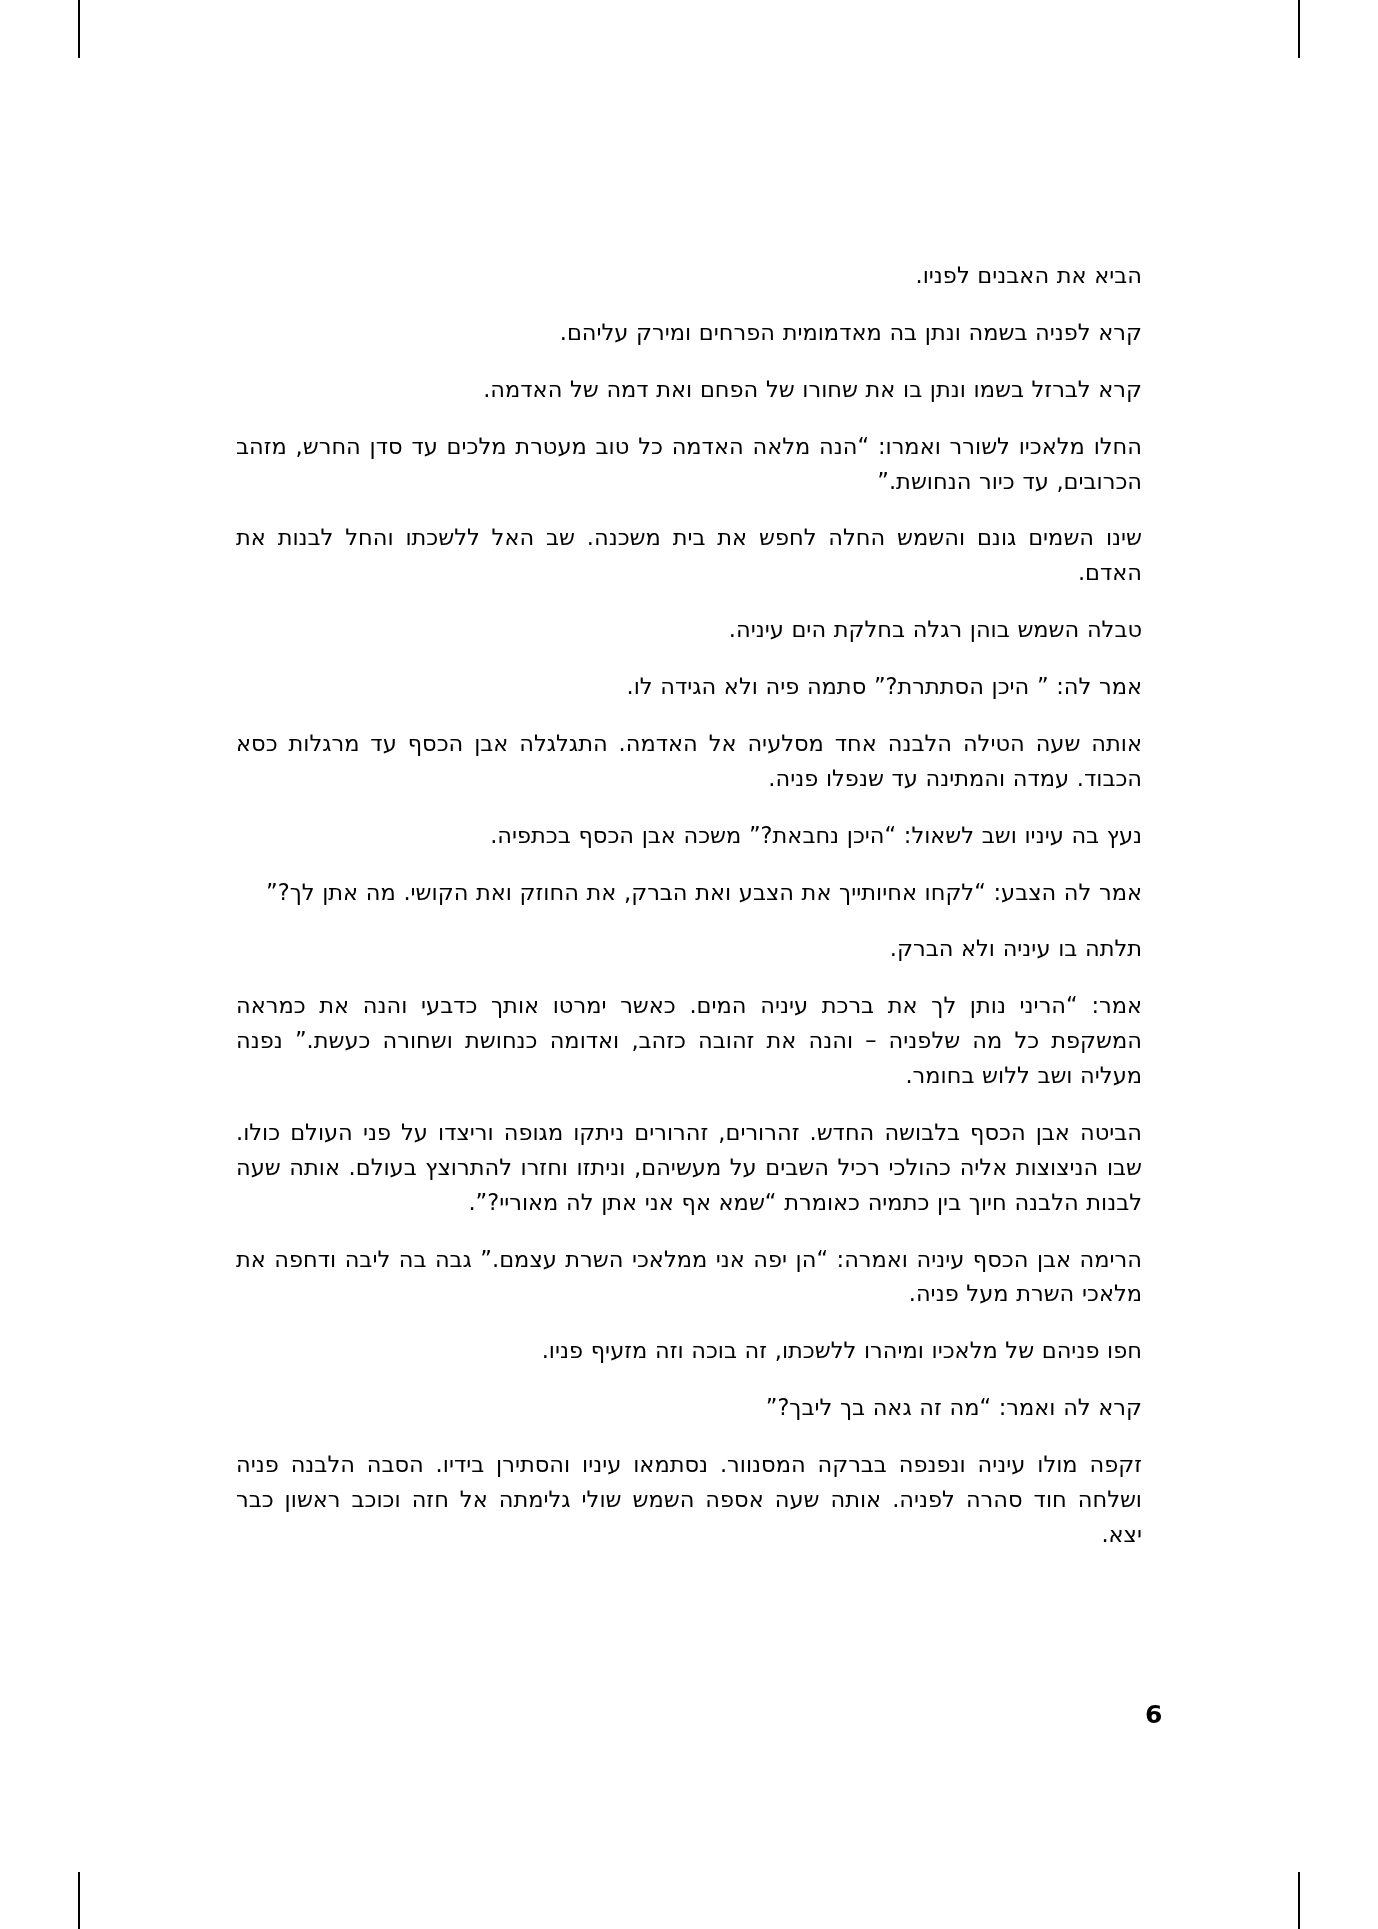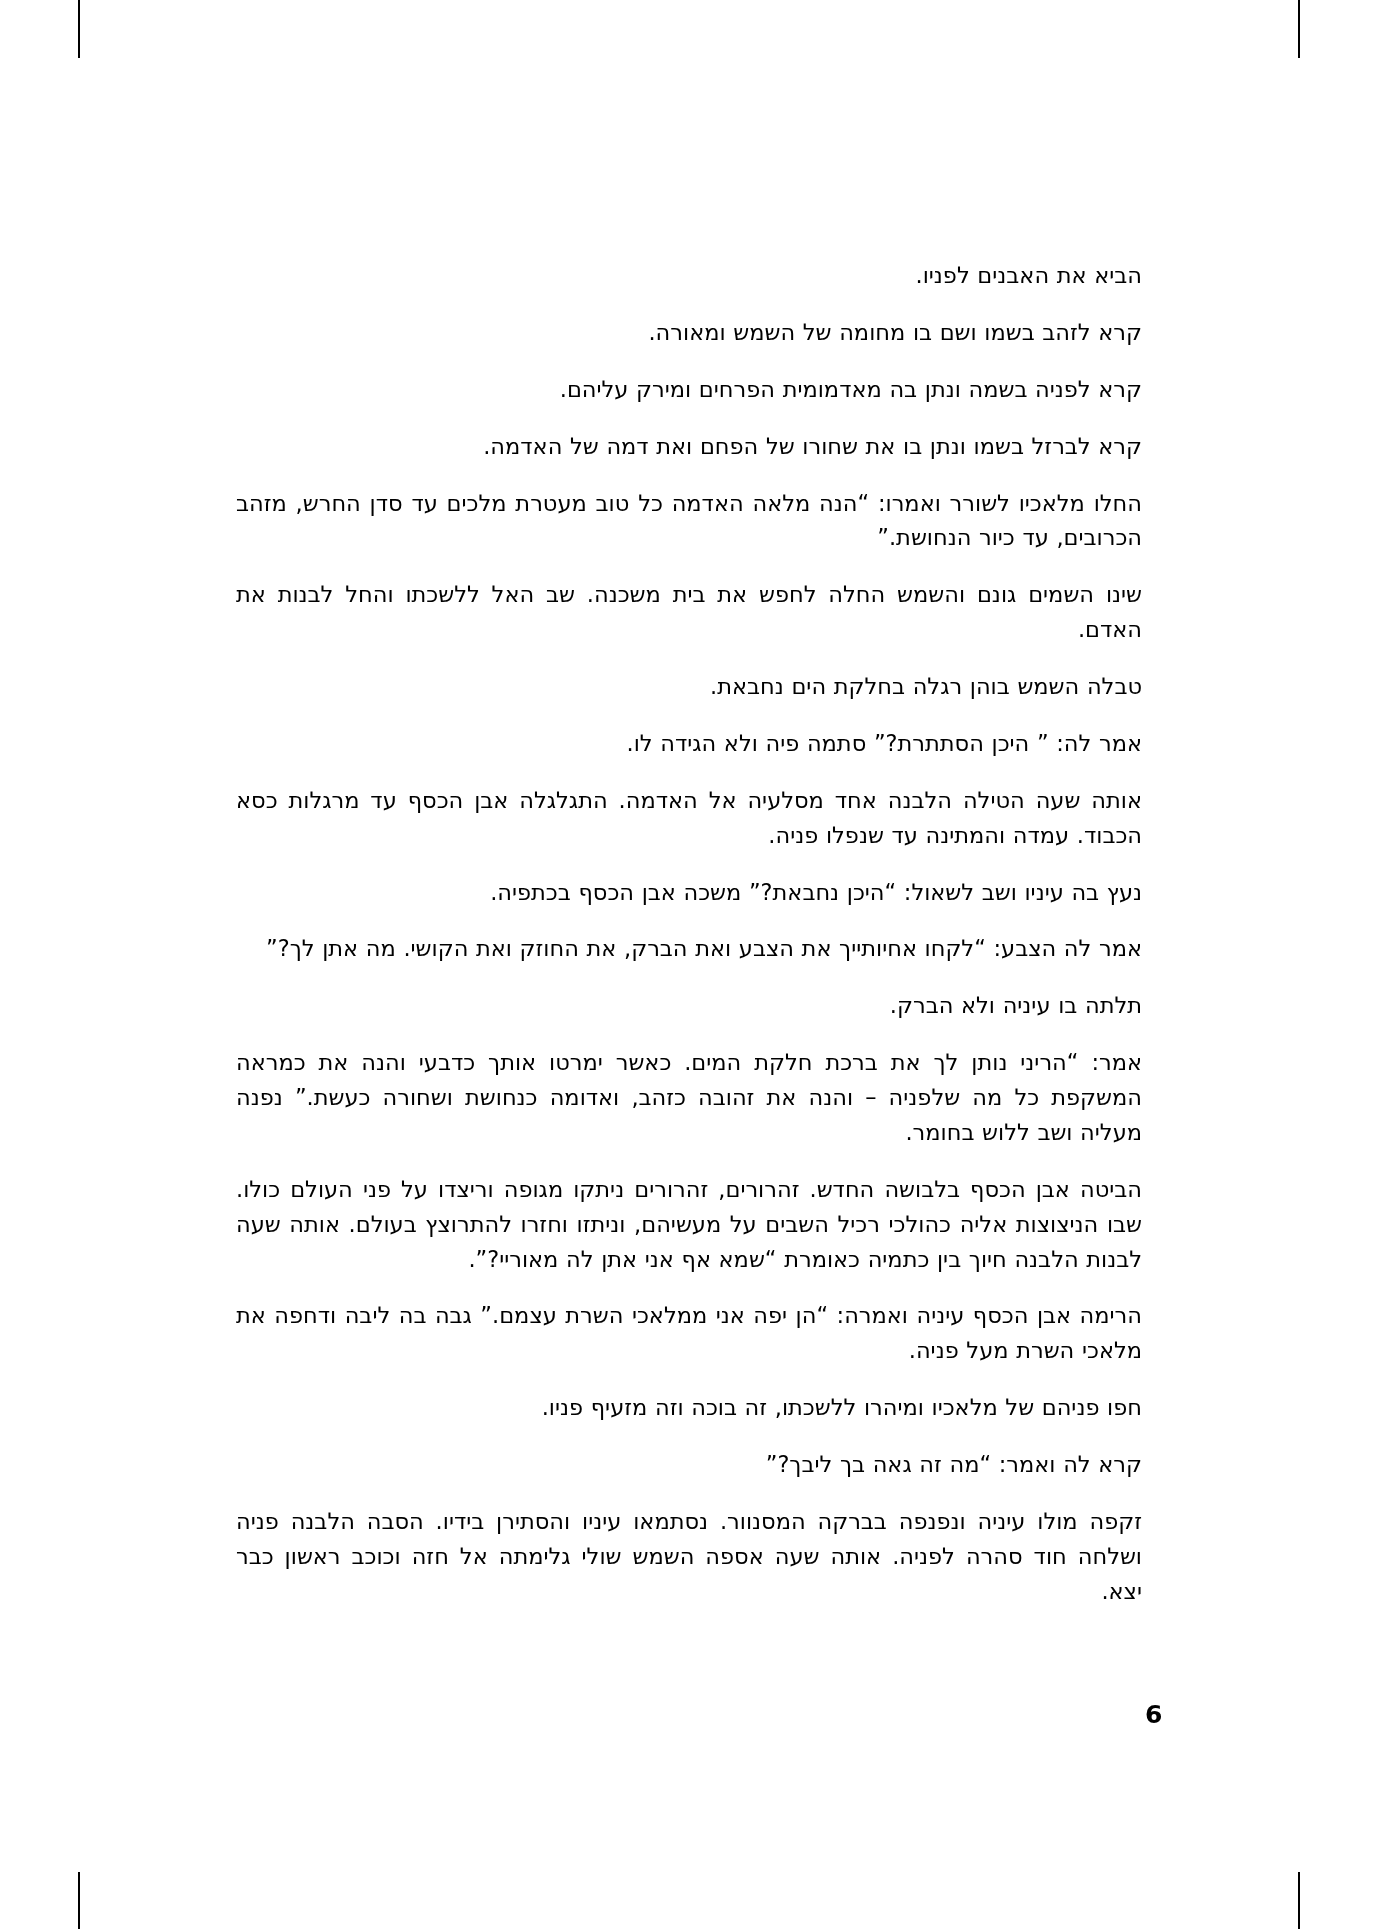--- a/index.html
+++ b/index.html
@@ -74,32 +74,31 @@
 
 <div class="page">
 
   <div class="crop-mark cm-tl-v"></div>
   <div class="crop-mark cm-tr-v"></div>
   <div class="crop-mark cm-bl-v"></div>
   <div class="crop-mark cm-br-v"></div>
 
   <div class="content">
     <p class="para short">הביא את האבנים לפניו.</p>
-    <p class="para short">קרא לזהב בשמו ושם בו מחומה של השמש ומאורה.</p>
     <p class="para short">קרא לפניה בשמה ונתן בה מאדמומית הפרחים ומירק עליהם.</p>
     <p class="para short">קרא לברזל בשמו ונתן בו את שחורו של הפחם ואת דמה של האדמה.</p>
     <p class="para">החלו מלאכיו לשורר ואמרו: “הנה מלאה האדמה כל טוב מעטרת מלכים עד סדן החרש, מזהב הכרובים, עד כיור הנחושת.”</p>
     <p class="para">שינו השמים גונם והשמש החלה לחפש את בית משכנה. שב האל ללשכתו והחל לבנות את האדם.</p>
-    <p class="para short">טבלה השמש בוהן רגלה בחלקת הים נחבאת.</p>
+    <p class="para short">טבלה השמש בוהן רגלה בחלקת הים עיניה.</p>
     <p class="para short">אמר לה: ” היכן הסתתרת?” סתמה פיה ולא הגידה לו.</p>
     <p class="para">אותה שעה הטילה הלבנה אחד מסלעיה אל האדמה. התגלגלה   אבן הכסף עד מרגלות כסא הכבוד. עמדה והמתינה עד שנפלו פניה.</p>
     <p class="para short">נעץ בה עיניו ושב לשאול: “היכן נחבאת?” משכה אבן הכסף בכתפיה.</p>
     <p class="para">אמר לה הצבע: “לקחו אחיותייך את הצבע ואת הברק, את החוזק ואת הקושי.  מה אתן לך?”</p>
     <p class="para short">תלתה בו עיניה ולא הברק.</p>
-    <p class="para">אמר: “הריני נותן לך את ברכת חלקת המים. כאשר ימרטו אותך כדבעי והנה את כמראה המשקפת כל מה שלפניה – והנה את זהובה כזהב, ואדומה כנחושת ושחורה כעשת.” נפנה מעליה ושב ללוש בחומר.</p>
+    <p class="para">אמר: “הריני נותן לך את ברכת עיניה המים. כאשר ימרטו אותך כדבעי והנה את כמראה המשקפת כל מה שלפניה – והנה את זהובה כזהב, ואדומה כנחושת ושחורה כעשת.” נפנה מעליה ושב ללוש בחומר.</p>
     <p class="para">הביטה אבן הכסף בלבושה החדש. זהרורים, זהרורים ניתקו מגופה וריצדו על פני העולם כולו. שבו הניצוצות אליה כהולכי רכיל השבים על מעשיהם, וניתזו וחזרו להתרוצץ בעולם.   אותה שעה לבנות הלבנה חיוך בין כתמיה כאומרת “שמא אף אני אתן לה מאוריי?”.</p>
     <p class="para">הרימה אבן הכסף עיניה ואמרה: “הן יפה אני ממלאכי השרת עצמם.” גבה בה ליבה ודחפה את מלאכי השרת מעל פניה.</p>
     <p class="para short">חפו פניהם של מלאכיו ומיהרו ללשכתו, זה בוכה וזה מזעיף פניו.</p>
     <p class="para short">קרא לה ואמר: “מה זה גאה בך ליבך?”</p>
     <p class="para">זקפה מולו עיניה ונפנפה בברקה המסנוור. נסתמאו עיניו והסתירן בידיו. הסבה הלבנה פניה ושלחה חוד סהרה לפניה. אותה שעה אספה השמש שולי גלימתה אל חזה וכוכב ראשון כבר יצא.</p>
   </div>
 
   <div class="page-number">6</div>
 
 </div>

